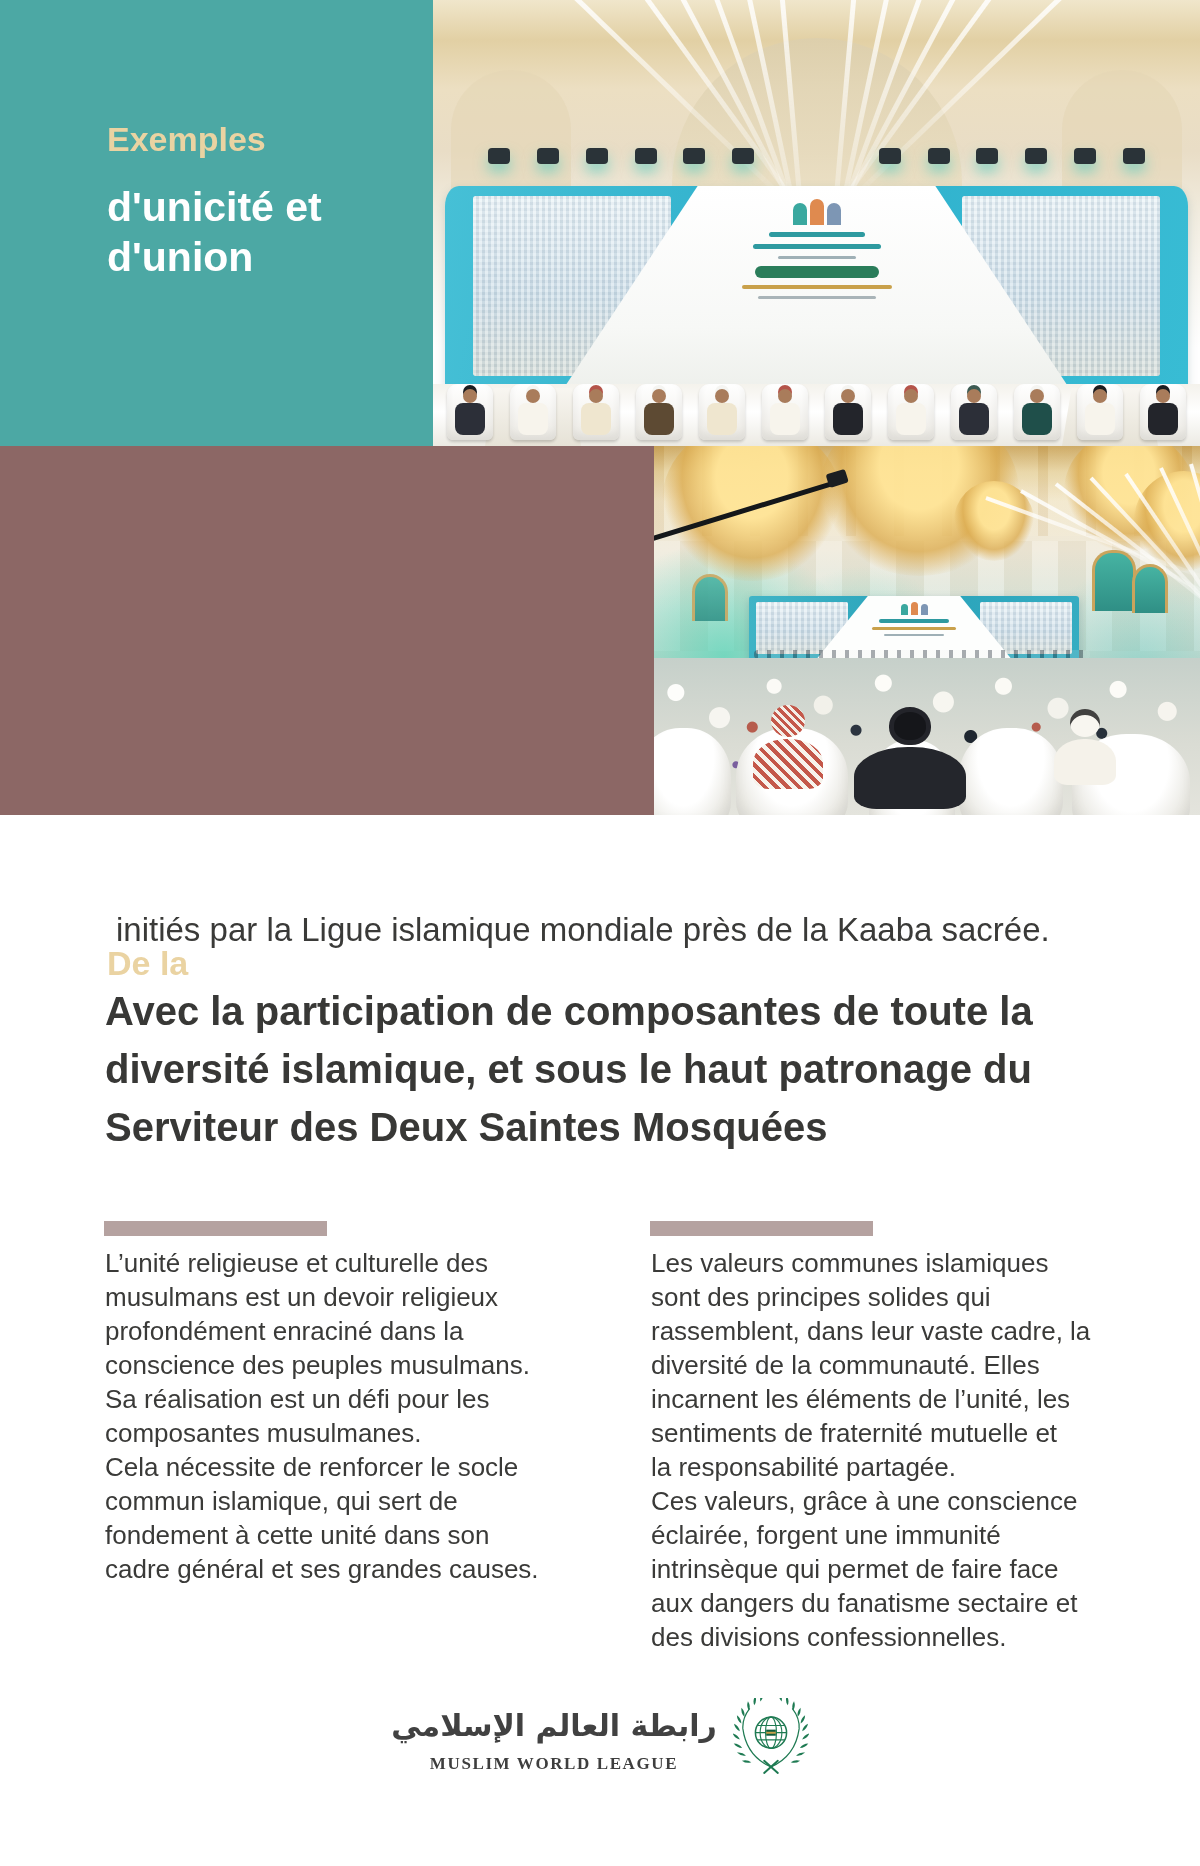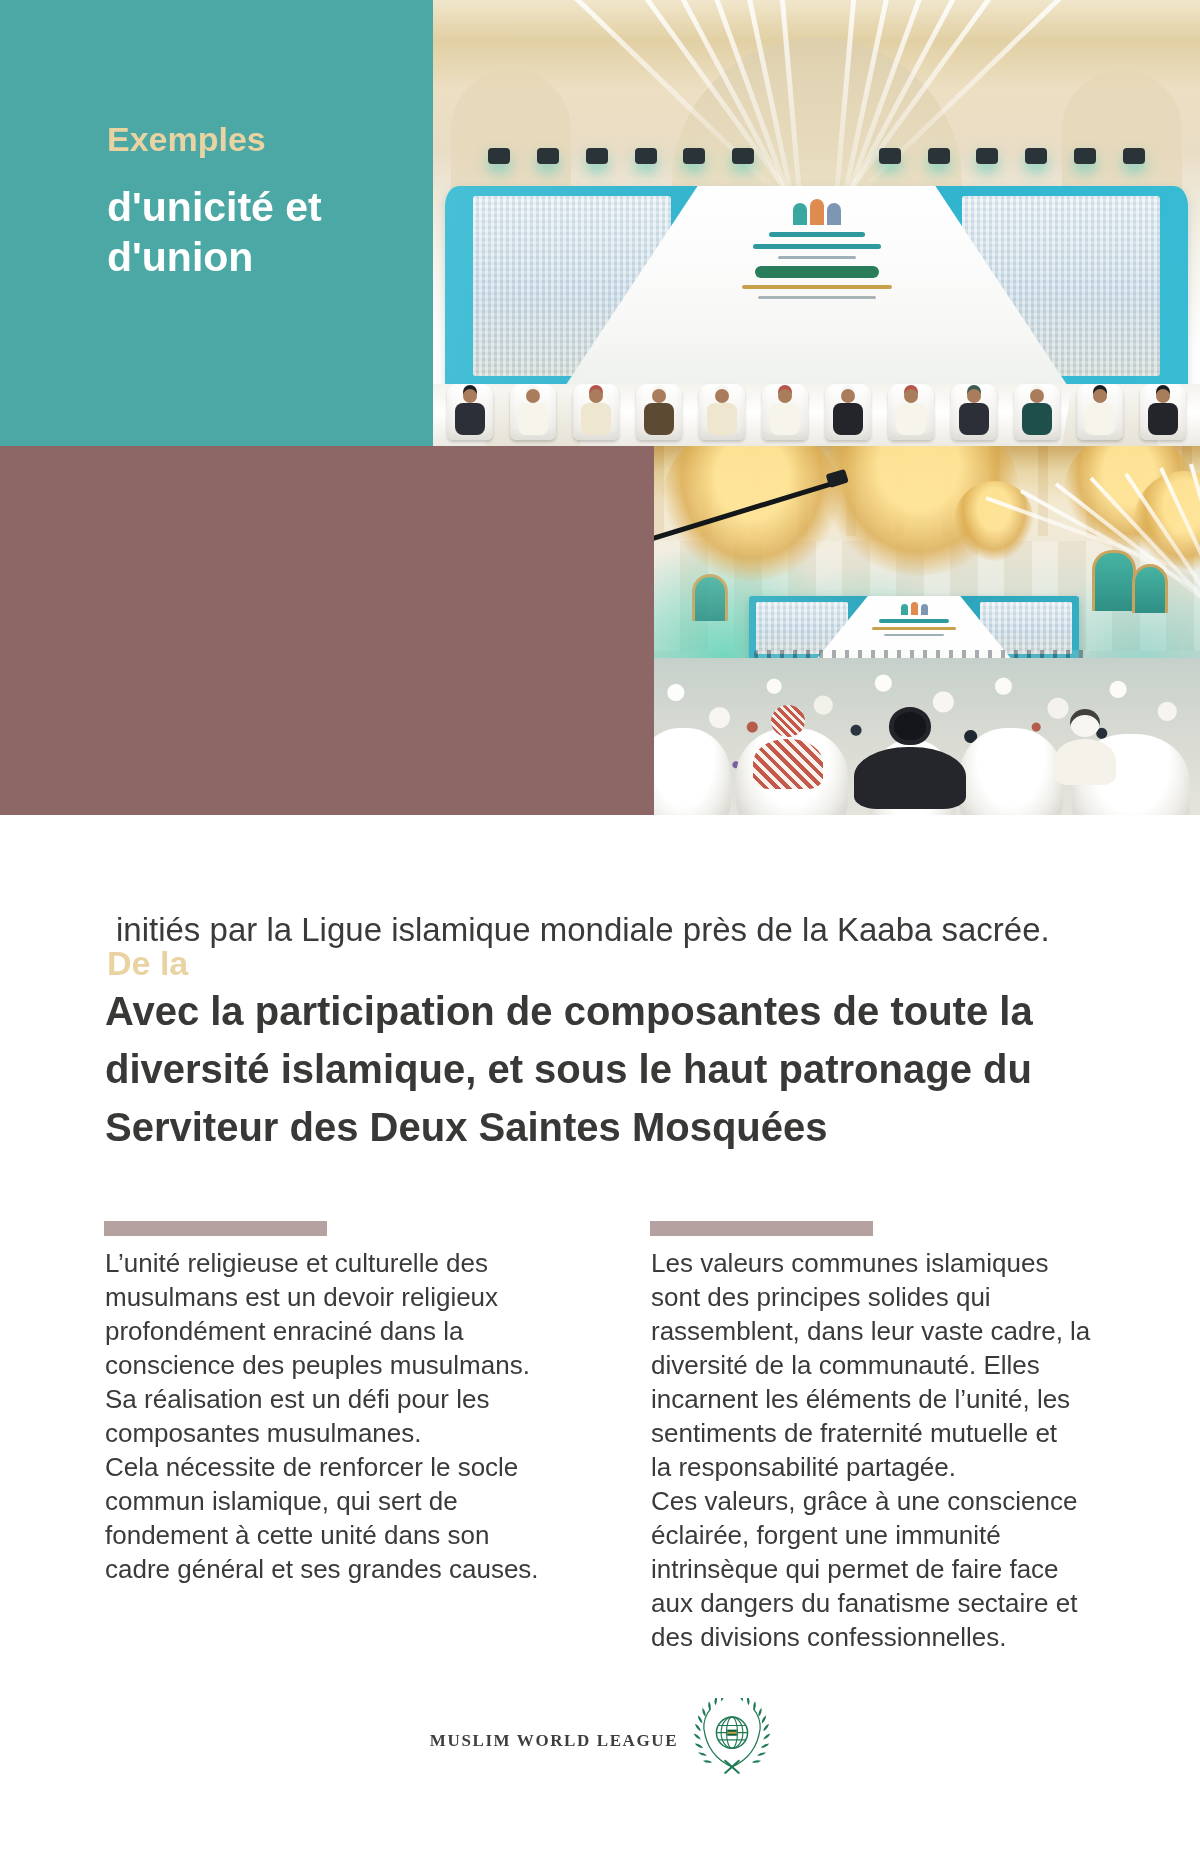--- a/index.html
+++ b/index.html
@@ -378,20 +378,21 @@
 conscience des peuples musulmans.
 Sa réalisation est un défi pour les
 composantes musulmanes.
 Cela nécessite de renforcer le socle
 commun islamique, qui sert de
 fondement à cette unité dans son
 cadre général et ses grandes causes.</div>
 
   <footer class="footer">
     <div class="logo-text">
+      <div class="logo-arabic">رابطة العالم الإسلامي</div>
       <div class="logo-latin">MUSLIM WORLD LEAGUE</div>
     </div>
     <svg class="emblem" width="76" height="80" viewBox="0 0 100 104">
       <defs>
         <path id="leaf" d="M0,0 Q3.2,-6 0,-12.5 Q-3.2,-6 0,0 Z" fill="#1E7A52"></path>
         <g id="lbranch">
           <path d="M50,90 Q18,76 13,40 Q12,26 22,13" fill="none" stroke="#1E7A52" stroke-width="1.6"></path>
           <use href="#leaf" transform="translate(24,84) rotate(-80)"></use>
           <use href="#leaf" transform="translate(17,75) rotate(-72)"></use>
           <use href="#leaf" transform="translate(12,65) rotate(-62)"></use>

